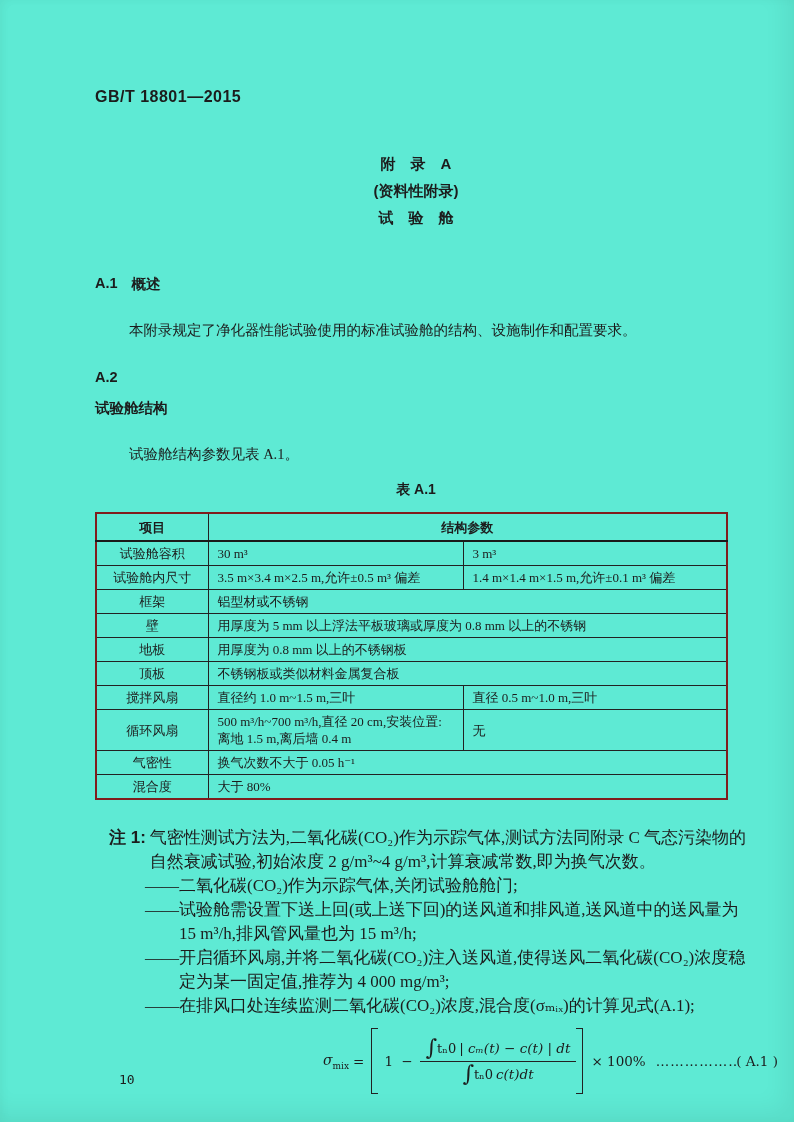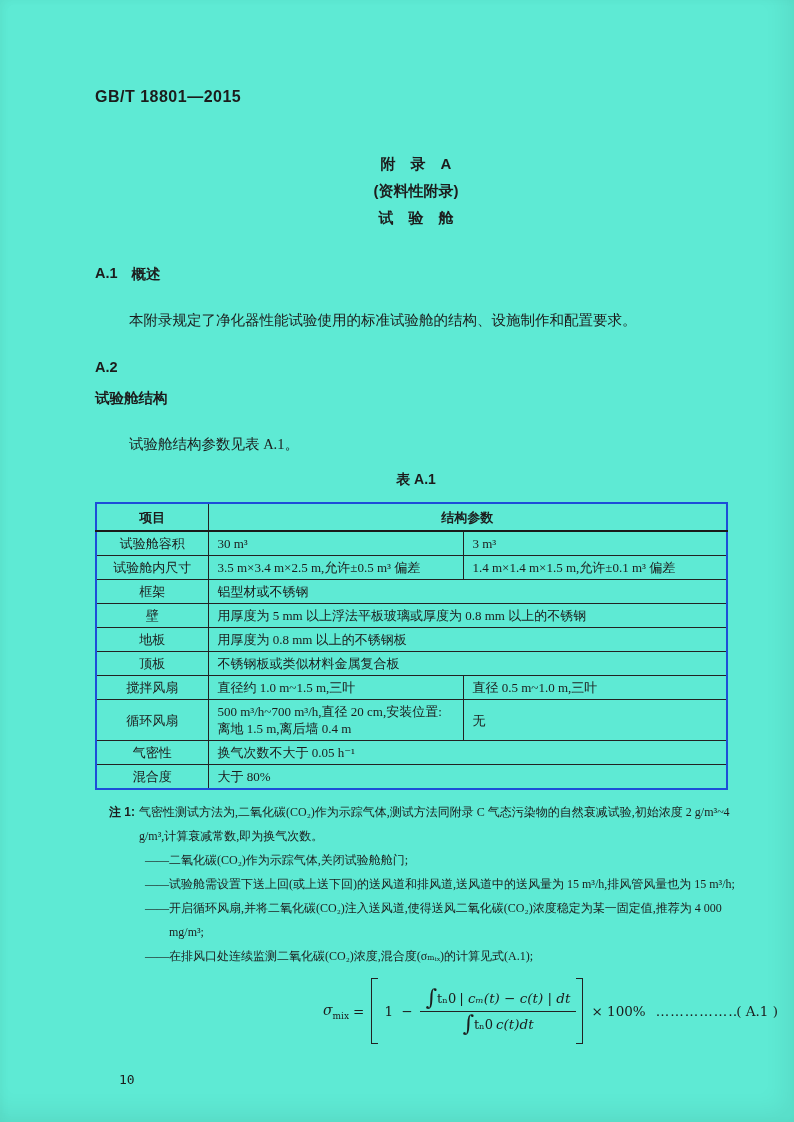--- a/index.html
+++ b/index.html
@@ -24,21 +24,21 @@
   .title-block { margin-top:44px; text-align:center; }
   .title-block div {
     font-family:"Liberation Sans","DejaVu Sans",sans-serif;
     font-weight:bold; font-size:15px; line-height:27px;
   }
   .section-heading {
     font-family:"Liberation Sans","DejaVu Sans",sans-serif;
     font-weight:bold; font-size:14.5px;
     display:flex; gap:14px;
   }
-  .sec-a1 { margin-top:34px; }
+  .sec-a1 { margin-top:44px; }
   .para { font-size:14.5px; margin-top:27px; padding-left:34px; }
   .sec-a2 { margin-top:29px;flex-direction:column; }
   .table-caption {
     margin-top:17px; text-align:center;
     font-family:"Liberation Sans","DejaVu Sans",sans-serif;
     font-weight:bold; font-size:14px;
   }
   .spec-table {
     margin-top:13px;
     width:631px;
@@ -46,33 +46,33 @@
     table-layout:fixed;
     font-size:13px;
   }
   .spec-table td {
     border:1px solid #222;
     padding:3px 9px;
     line-height:17px;
     vertical-align:middle;
     height:24px;
   }
-  .spec-table { border:2px solid #1d4ed8;padding-left:30px; }
+  .spec-table { border:2px solid #7f1d1d;padding-left:30px; }
   .spec-table tr.header-row td {
     border-bottom:2px solid #1a1a1a;
     text-align:center;
     font-family:"Liberation Sans","DejaVu Sans",sans-serif;
     font-weight:bold;
     height:28px;
   }
   .spec-table td.c1 { text-align:center; padding:3px 2px; }
   .notes {
-    margin-top:10px;
+    margin-top:26px;
     width:640px; margin-left:14px;
-    font-size:12px; line-height:24px;
+    font-size:17px; line-height:24px;
   }
   .note-row { display:flex; }
   .note-label {
     font-family:"Liberation Sans","DejaVu Sans",sans-serif;
     font-weight:bold; white-space:nowrap; margin-right:4px;
   }
   .note-text { flex:1; }
   .note2-items { margin-left:36px; }
   .note2-item { padding-left:2em; text-indent:-2em; }
   

